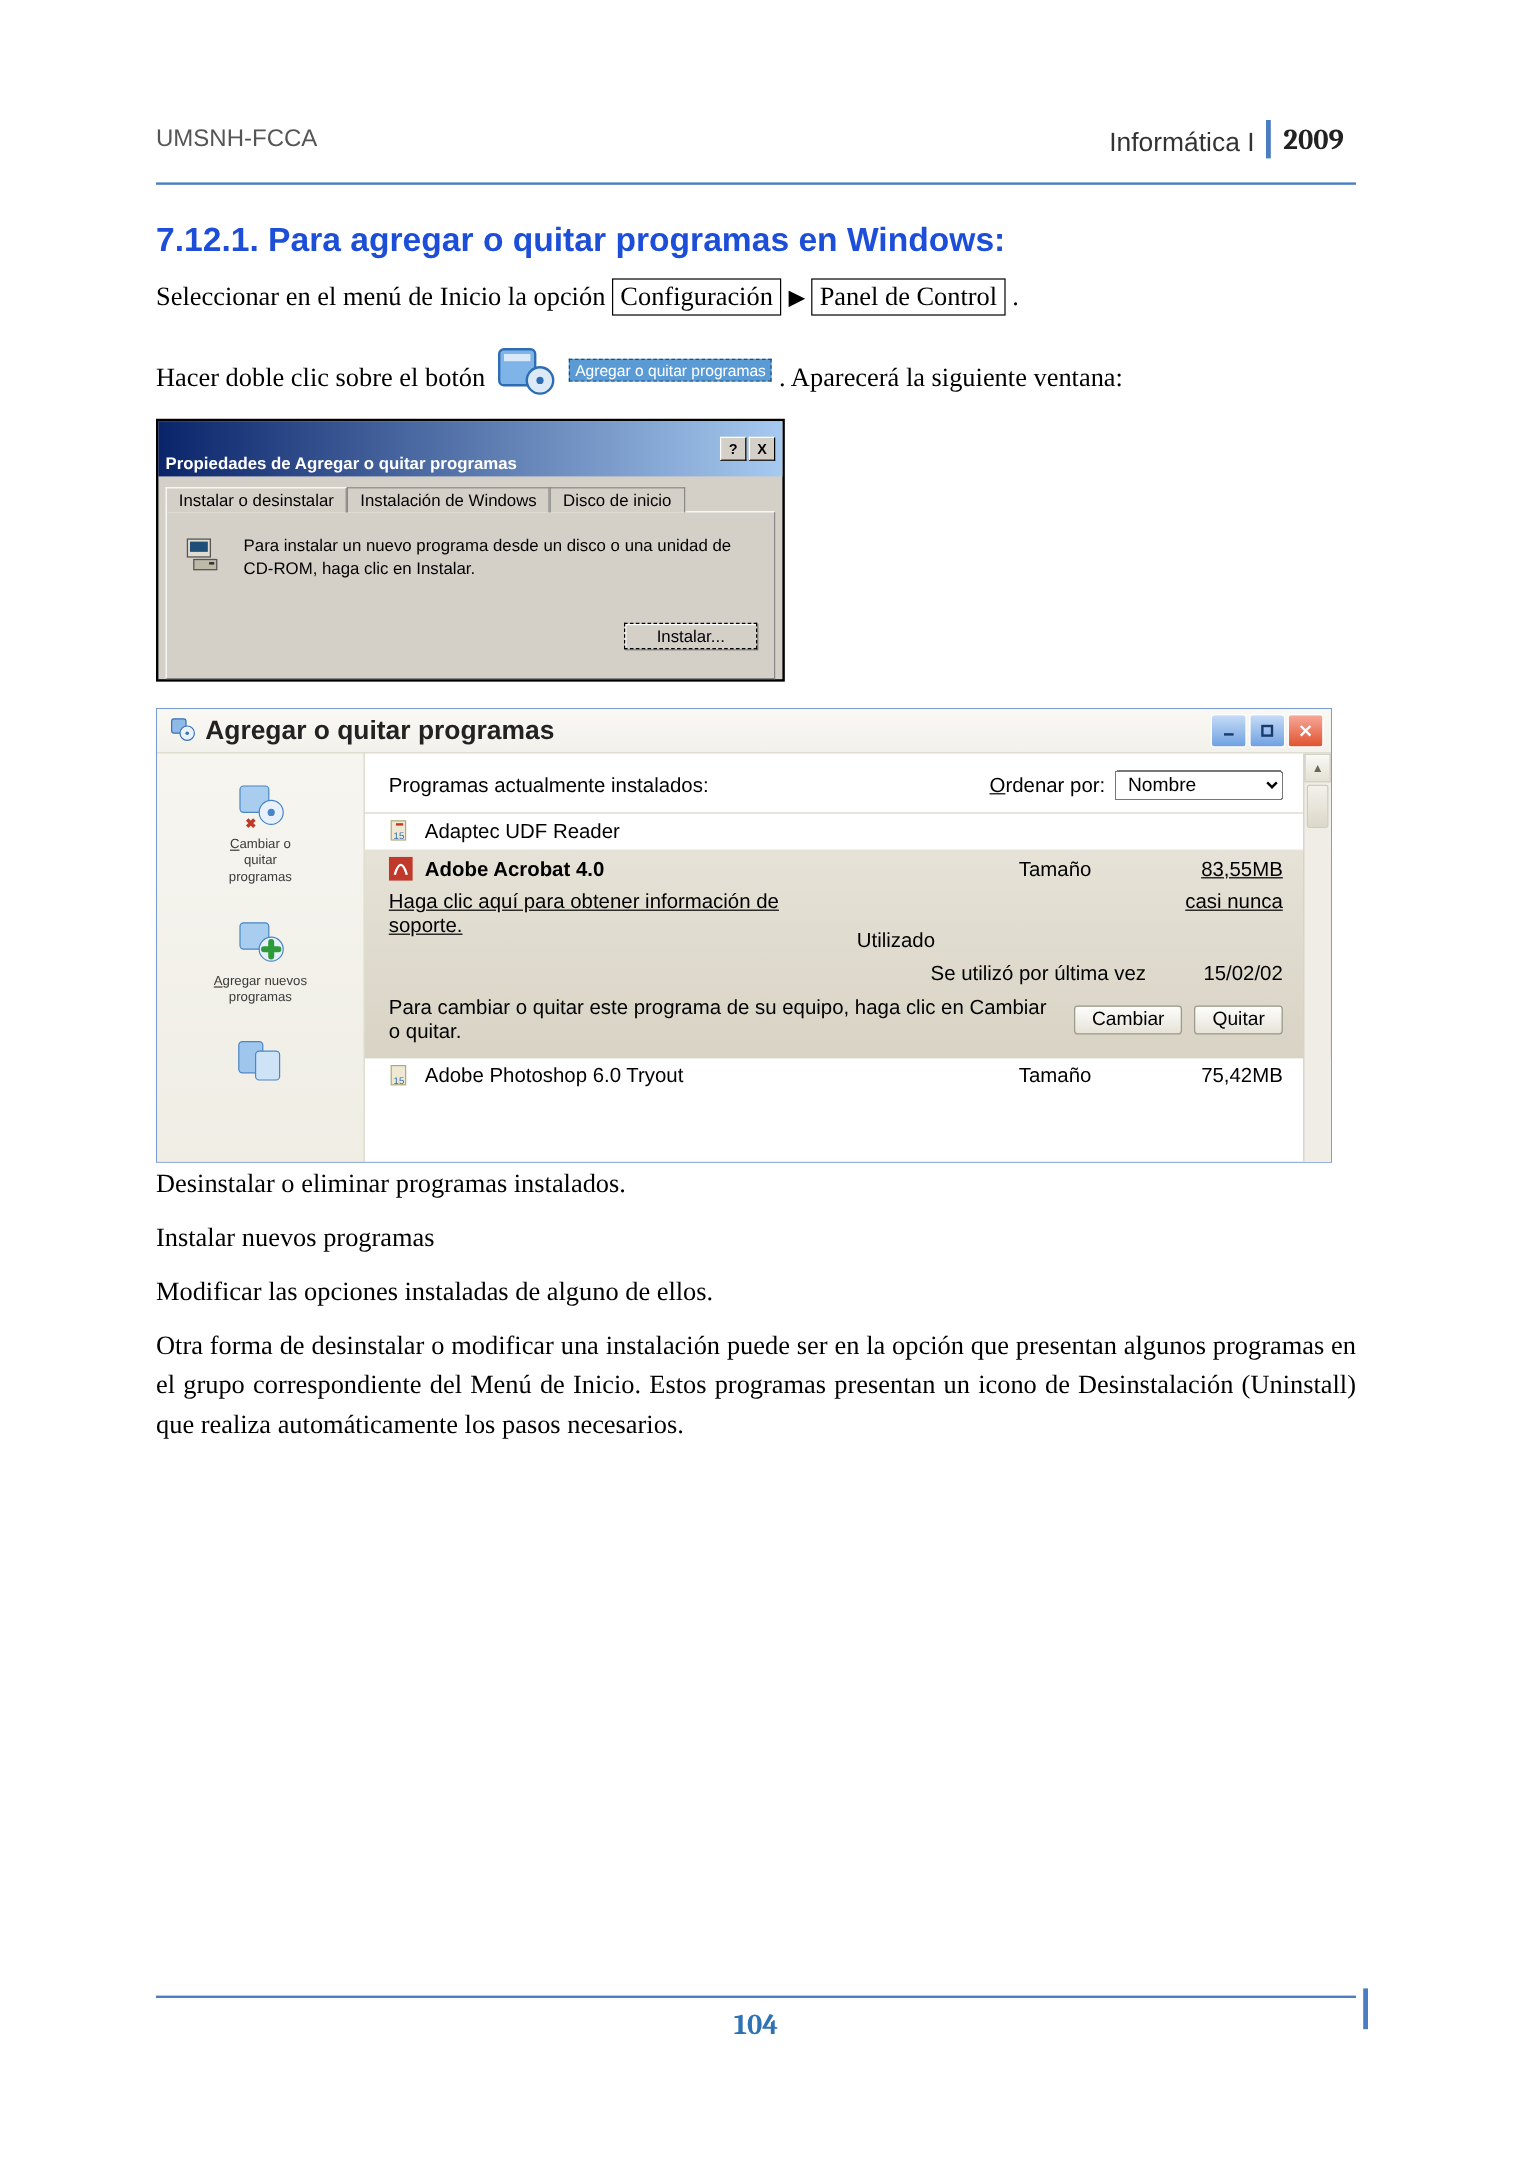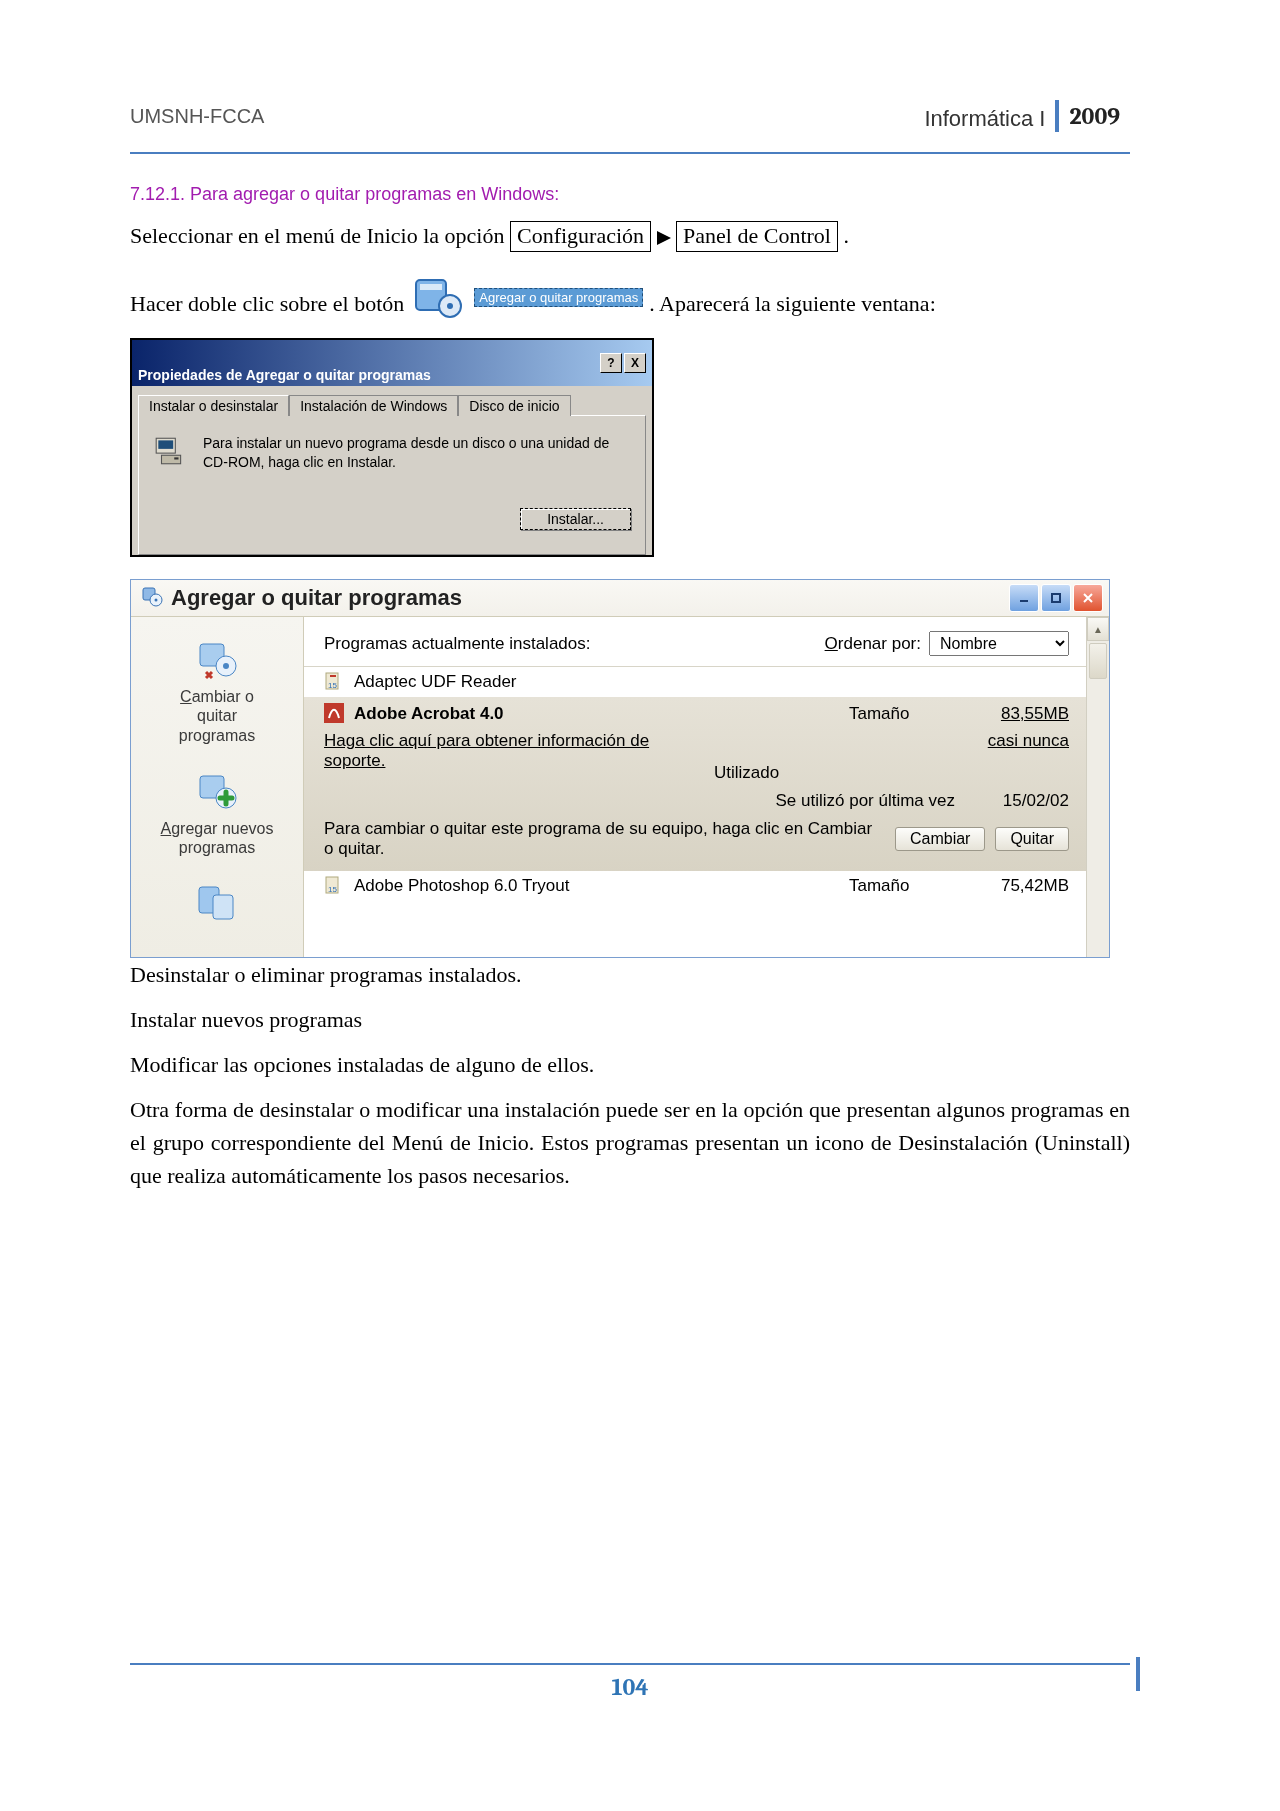--- a/index.html
+++ b/index.html
@@ -44,23 +44,23 @@
   .hdr-year {
     font-family: Cambria, Georgia, serif;
     font-weight: bold;
     font-size: 24px;
     color: #222;
     padding: 2px 10px;
     border-left: 4px solid #4a7ec0;
   }
   .section-title {
     font-family: Helvetica, Arial, sans-serif;
-    font-weight: normal;
-    font-size: 18px;
-    color: #a21caf;
+    font-weight: bold;
+    font-size: 28px;
+    color: #1d4ed8;
     margin: 6px 0 14px 0;
   }
   .body-text {
     font-size: 22px;
     color: #000;
     line-height: 1.5;
     margin: 0 0 12px 0;
   }
   .body-text.justify { text-align: justify; }
   .boxed {
@@ -203,21 +203,21 @@
   .xp-body { display: flex; height: 340px; }
   .xp-side {
     width: 172px;
     background: linear-gradient(180deg,#f6f5f0,#efede4);
     border-right: 1px solid #d0ccb8;
     padding-top: 10px;
   }
   .xp-side-item {
     text-align: center;
     padding: 6px 4px 14px 4px;
-    font-size: 16px;
+    font-size: 11px;
     color: #3a3a3a;
     line-height: 1.2;
   }
   .xp-side-ico {
     height: 52px;
     display: flex; align-items: center; justify-content: center;
     margin-bottom: 2px;
   }
   .xp-side-item span.ul { text-decoration: underline; }
   .xp-main { flex: 1; position: relative; background: #fff; }

